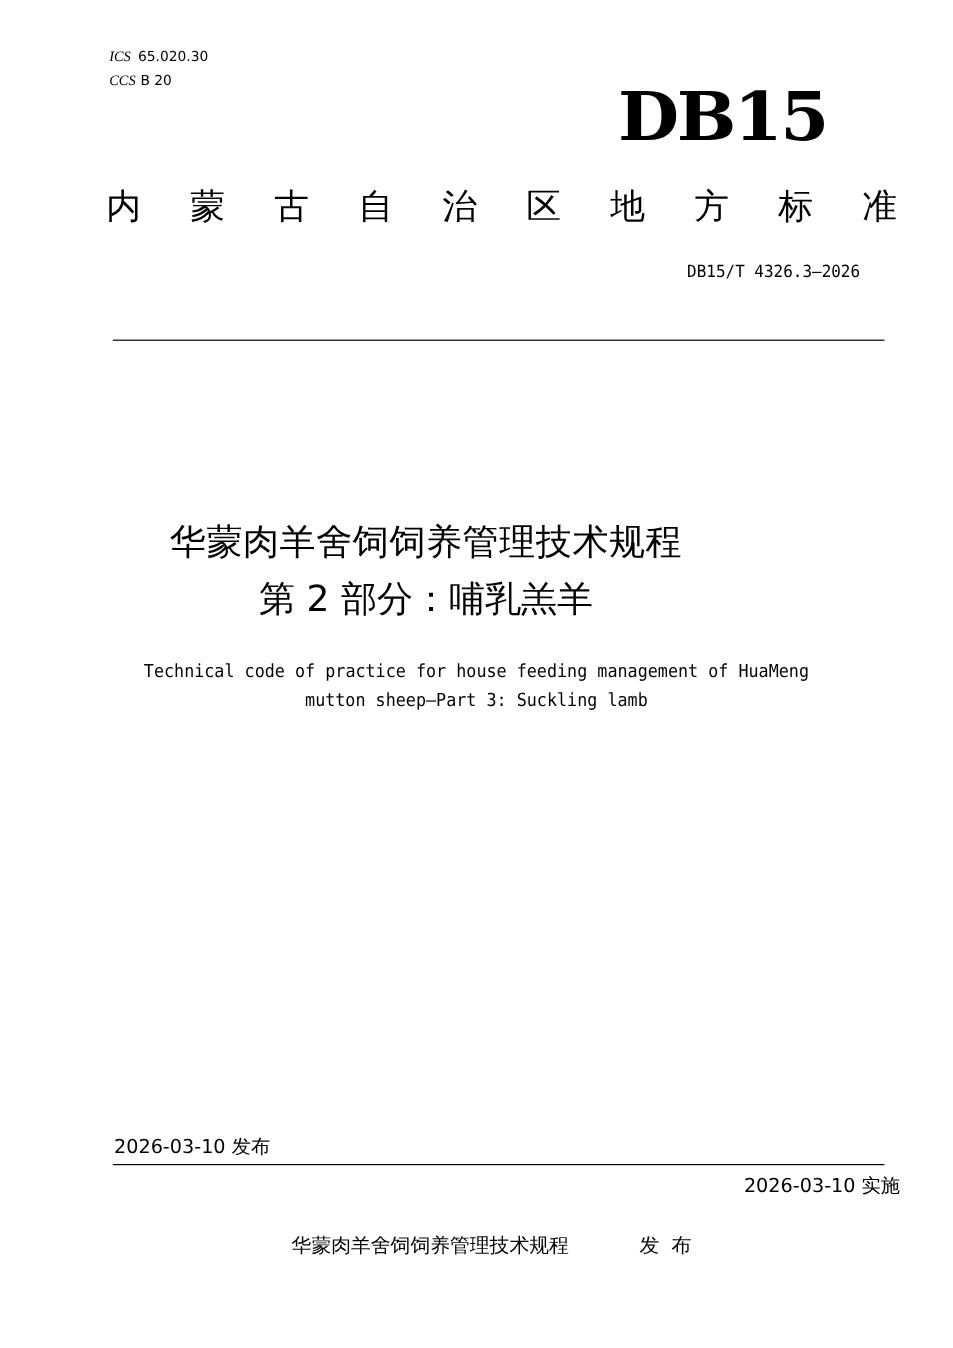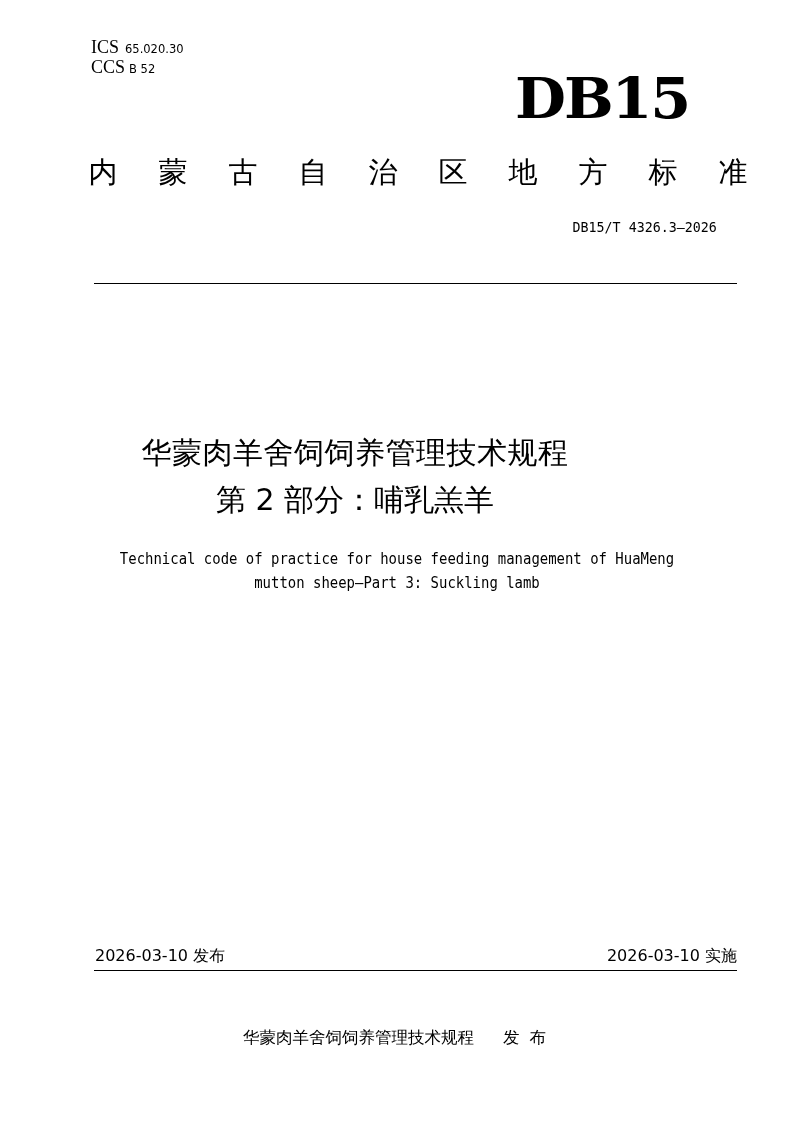--- a/index.html
+++ b/index.html
@@ -1,50 +1,50 @@
 <!DOCTYPE html>
 <html><head>
 <meta charset="utf-8">
 <style>
   html, body { margin: 0; padding: 0; background: #ffffff; }
   body { width: 794px; height: 1123px; position: relative; overflow: hidden; color: #000; font-family: "DejaVu Sans", sans-serif; }
   .abs { position: absolute; }
   .meta { left: 91px; font-size: 12px; line-height: 14px; }
-  .meta .k { font-family: "Liberation Serif", serif; font-size: 18px; display: inline-block; }
+  .meta .k { font-family: "Liberation Serif", serif; font-size: 12px; display: inline-block; font-style: italic; }
   .meta .v { font-family: "DejaVu Sans", sans-serif; font-size: 11.5px; margin-left: 6px; text-align: center; }
   .meta-ics { top: 40px; }
   .meta-ccs { top: 60px; }
   .meta-ccs .v { margin-left: 4px; }
   .logo { left: 515px; top: 70px; width: 170px; height: 56px; font-family: "DejaVu Serif", serif; font-weight: bold; font-size: 56px; line-height: 56px; letter-spacing: -2px; transform: scaleX(1.05); transform-origin: left top; }
   .std-name { left: 88px; top: 152px; width: 660px; display: flex; justify-content: space-between; font-size: 29px; line-height: 40px; }
   .std-name span { display: inline-block; width: 30px; text-align: center; }
   .std-code { right: 77px; top: 218px; font-family: "DejaVu Sans Mono", monospace; font-size: 14px; line-height: 18px; transform: scaleX(0.95); transform-origin: right top; }
   .rule { left: 94px; width: 643px; height: 0; border-top: 1.5px solid #000; }
   .rule-top { top: 283px; }
   .rule-bottom { top: 970px; }
   .title { left: 0; width: 710px; text-align: center; font-size: 30px; line-height: 38px; }
   .title-1 { top: 434px; letter-spacing: 0.5px; }
   .title-2 { top: 481px; }
   .en { left: 0; width: 794px; text-align: center; font-family: "DejaVu Sans Mono", monospace; font-size: 15px; line-height: 24px; transform: scaleX(0.93); transform-origin: center top; }
   .en-1 { top: 547px; }
   .en-2 { top: 571px; }
   .date { top: 946px; font-size: 16px; line-height: 20px; }
   .date-pub { left: 95px; }
-  .date-eff { right: 57px; }
+  .date-eff { right: 44px; margin-top: 32px; }
   .issuer { top: 1027px; left: 243px; font-size: 16.5px; line-height: 22px; }
-  .issuer .act { margin-left: 29px; letter-spacing: 10px; text-align: center; }
+  .issuer .act { margin-left: 59px; letter-spacing: 10px; text-align: center; }
 </style>
 </head>
 <body>
 
 <div class="abs meta meta-ics">
   <span class="k">ICS</span><span class="v">65.020.30</span>
 </div>
 <div class="abs meta meta-ccs">
-  <span class="k">CCS</span><span class="v">B 52</span>
+  <span class="k">CCS</span><span class="v">B 20</span>
 </div>
 
 <div class="abs logo">DB15</div>
 
 <div class="abs std-name">
   <span>内</span>
   <span>蒙</span>
   <span>古</span>
   <span>自</span>
   <span>治</span>

